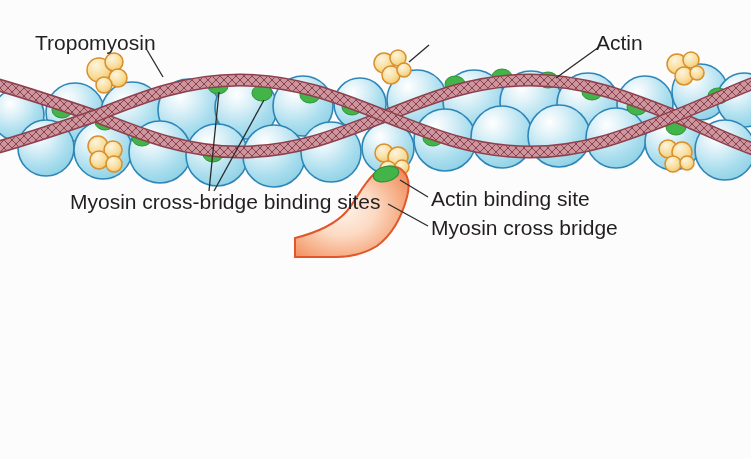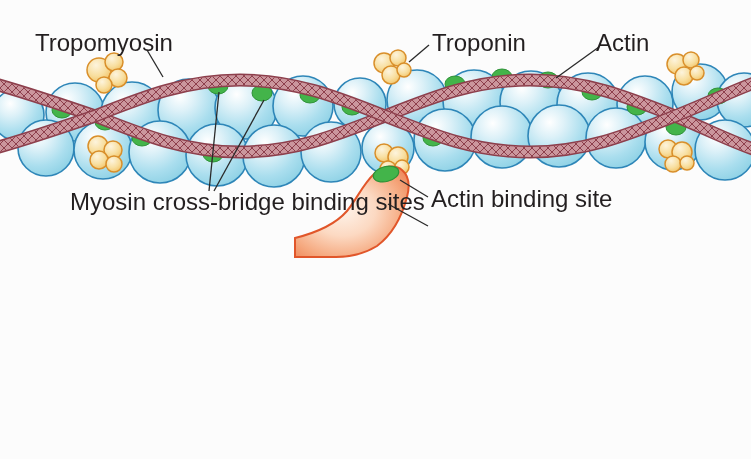--- a/index.html
+++ b/index.html
@@ -3,21 +3,21 @@
 <meta charset="utf-8">
 <style>
   html,body { margin:0; padding:0; background:#fcfcfc; }
   .stage {
     position:relative; width:751px; height:459px;
     background:#fcfcfc; overflow:hidden;
     font-family:"Liberation Sans", sans-serif;
   }
   .stage svg { position:absolute; left:0; top:0; }
   .label {
-    position:absolute; font-size:24px; line-height:22px;
+    position:absolute; font-size:21px; line-height:22px;
     color:#231f20; white-space:nowrap;
   }
 </style>
 </head>
 <body>
 
 <div class="stage">
 
   <svg width="751" height="459" viewBox="0 0 751 459">
     <defs>
@@ -156,17 +156,17 @@
       <line x1="429" y1="45" x2="409" y2="62"></line>
       <line x1="599" y1="47" x2="556" y2="78"></line>
       <line x1="219" y1="92" x2="209" y2="191"></line>
       <line x1="264" y1="100" x2="214" y2="191"></line>
       <line x1="400" y1="180" x2="428" y2="197"></line>
       <line x1="388" y1="204" x2="428" y2="226"></line>
     </g>
   </svg>
 
   <div class="label" style="left:35px;  top:32px">Tropomyosin</div>
-  <div class="label" style="left:432px; top:32px">Troponin</div>
   <div class="label" style="left:596px; top:32px">Actin</div>
   <div class="label" style="left:70px;  top:191px">Myosin cross-bridge binding sites</div>
   <div class="label" style="left:431px; top:188px">Actin binding site</div>
+  <div class="label" style="left:431px; top:217px">Myosin cross bridge</div>
 </div>
 
 </body></html>

